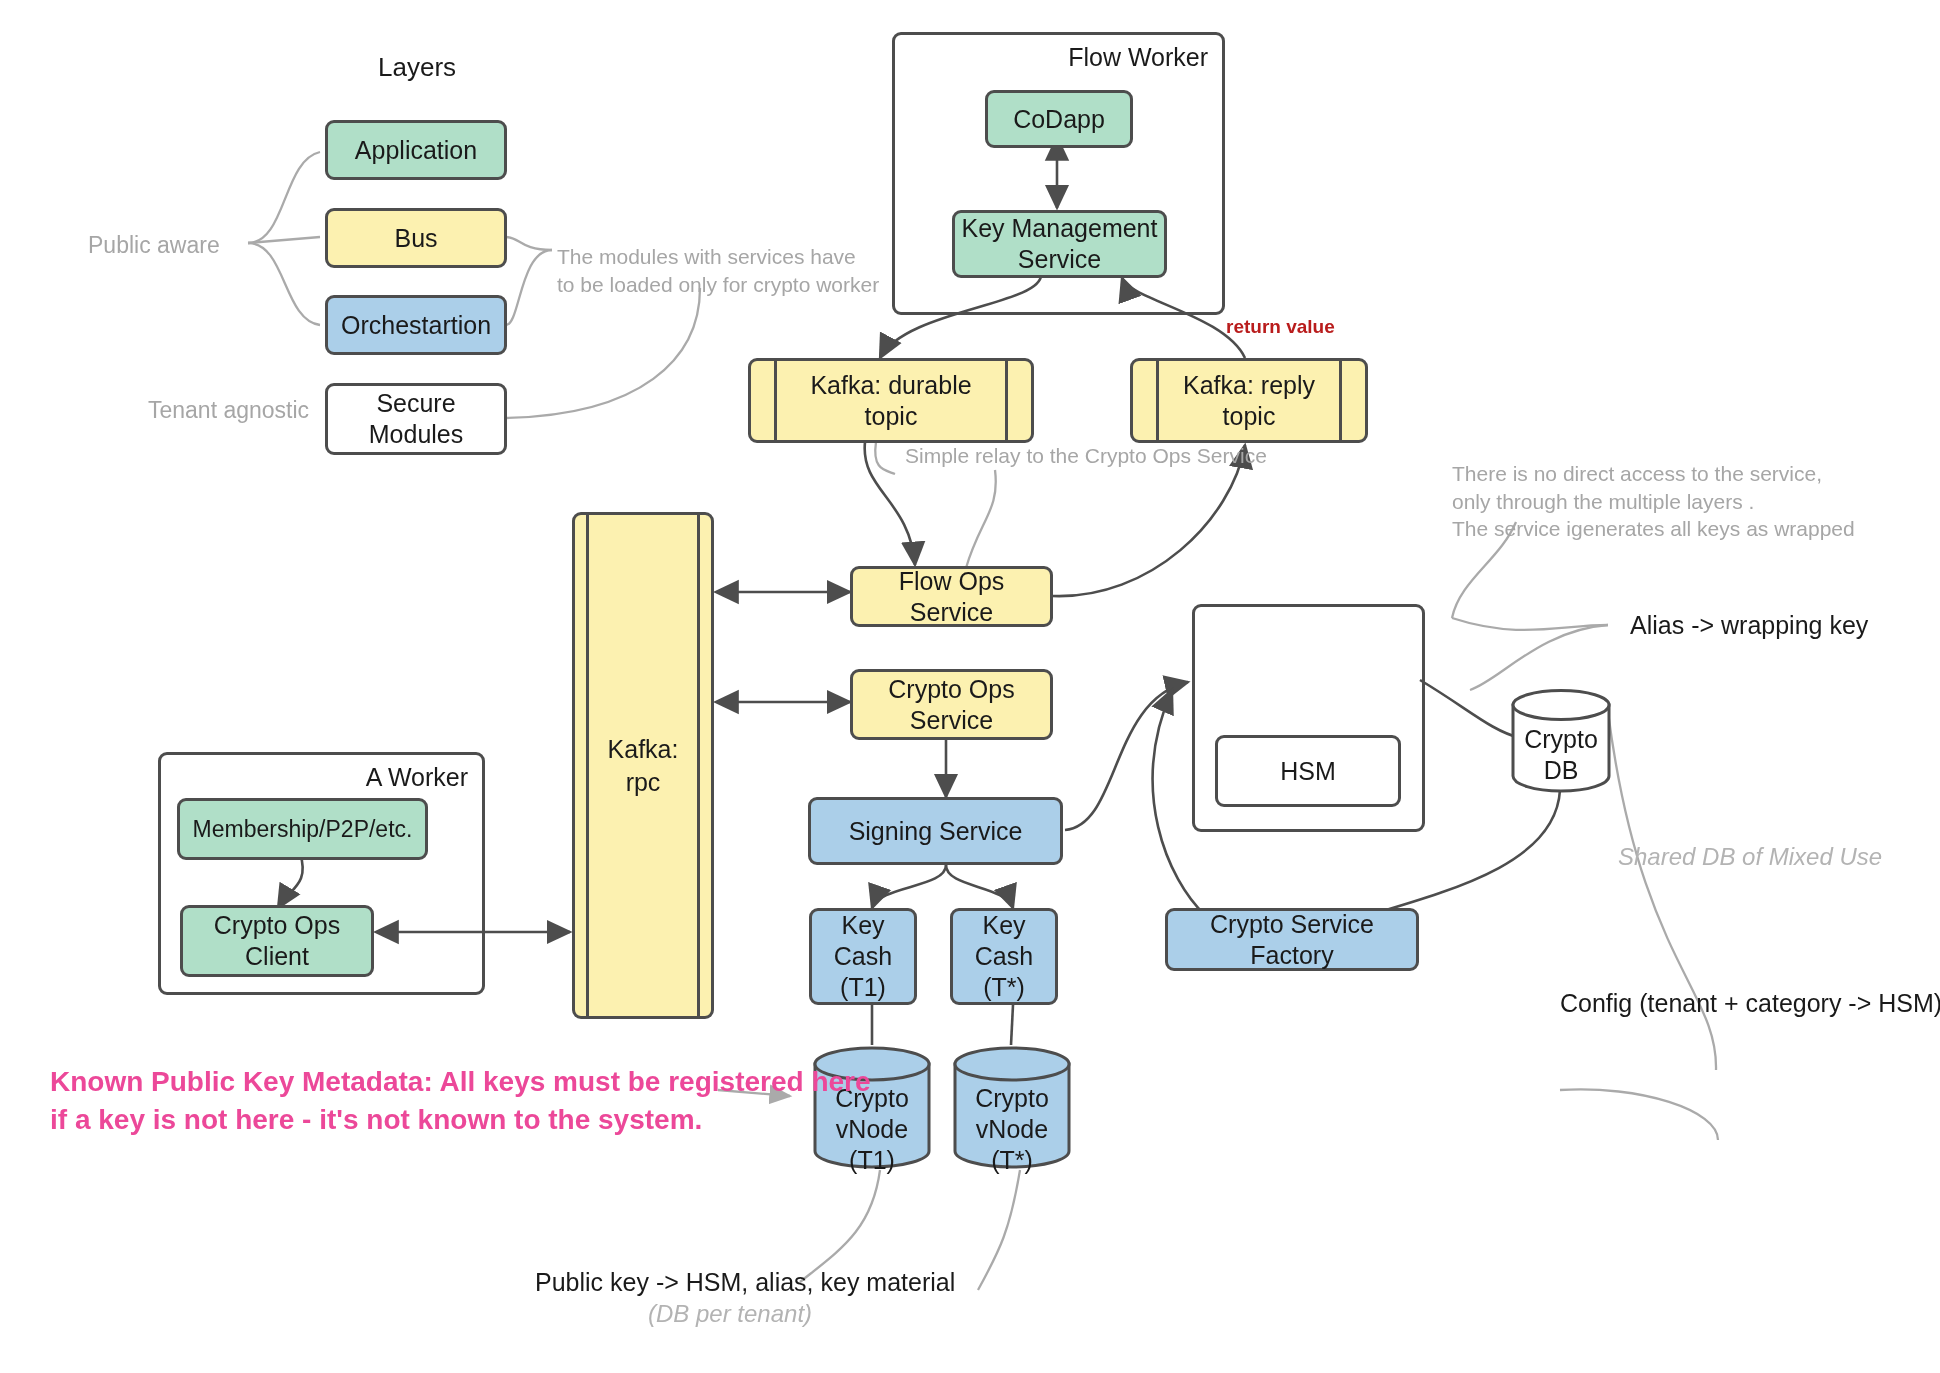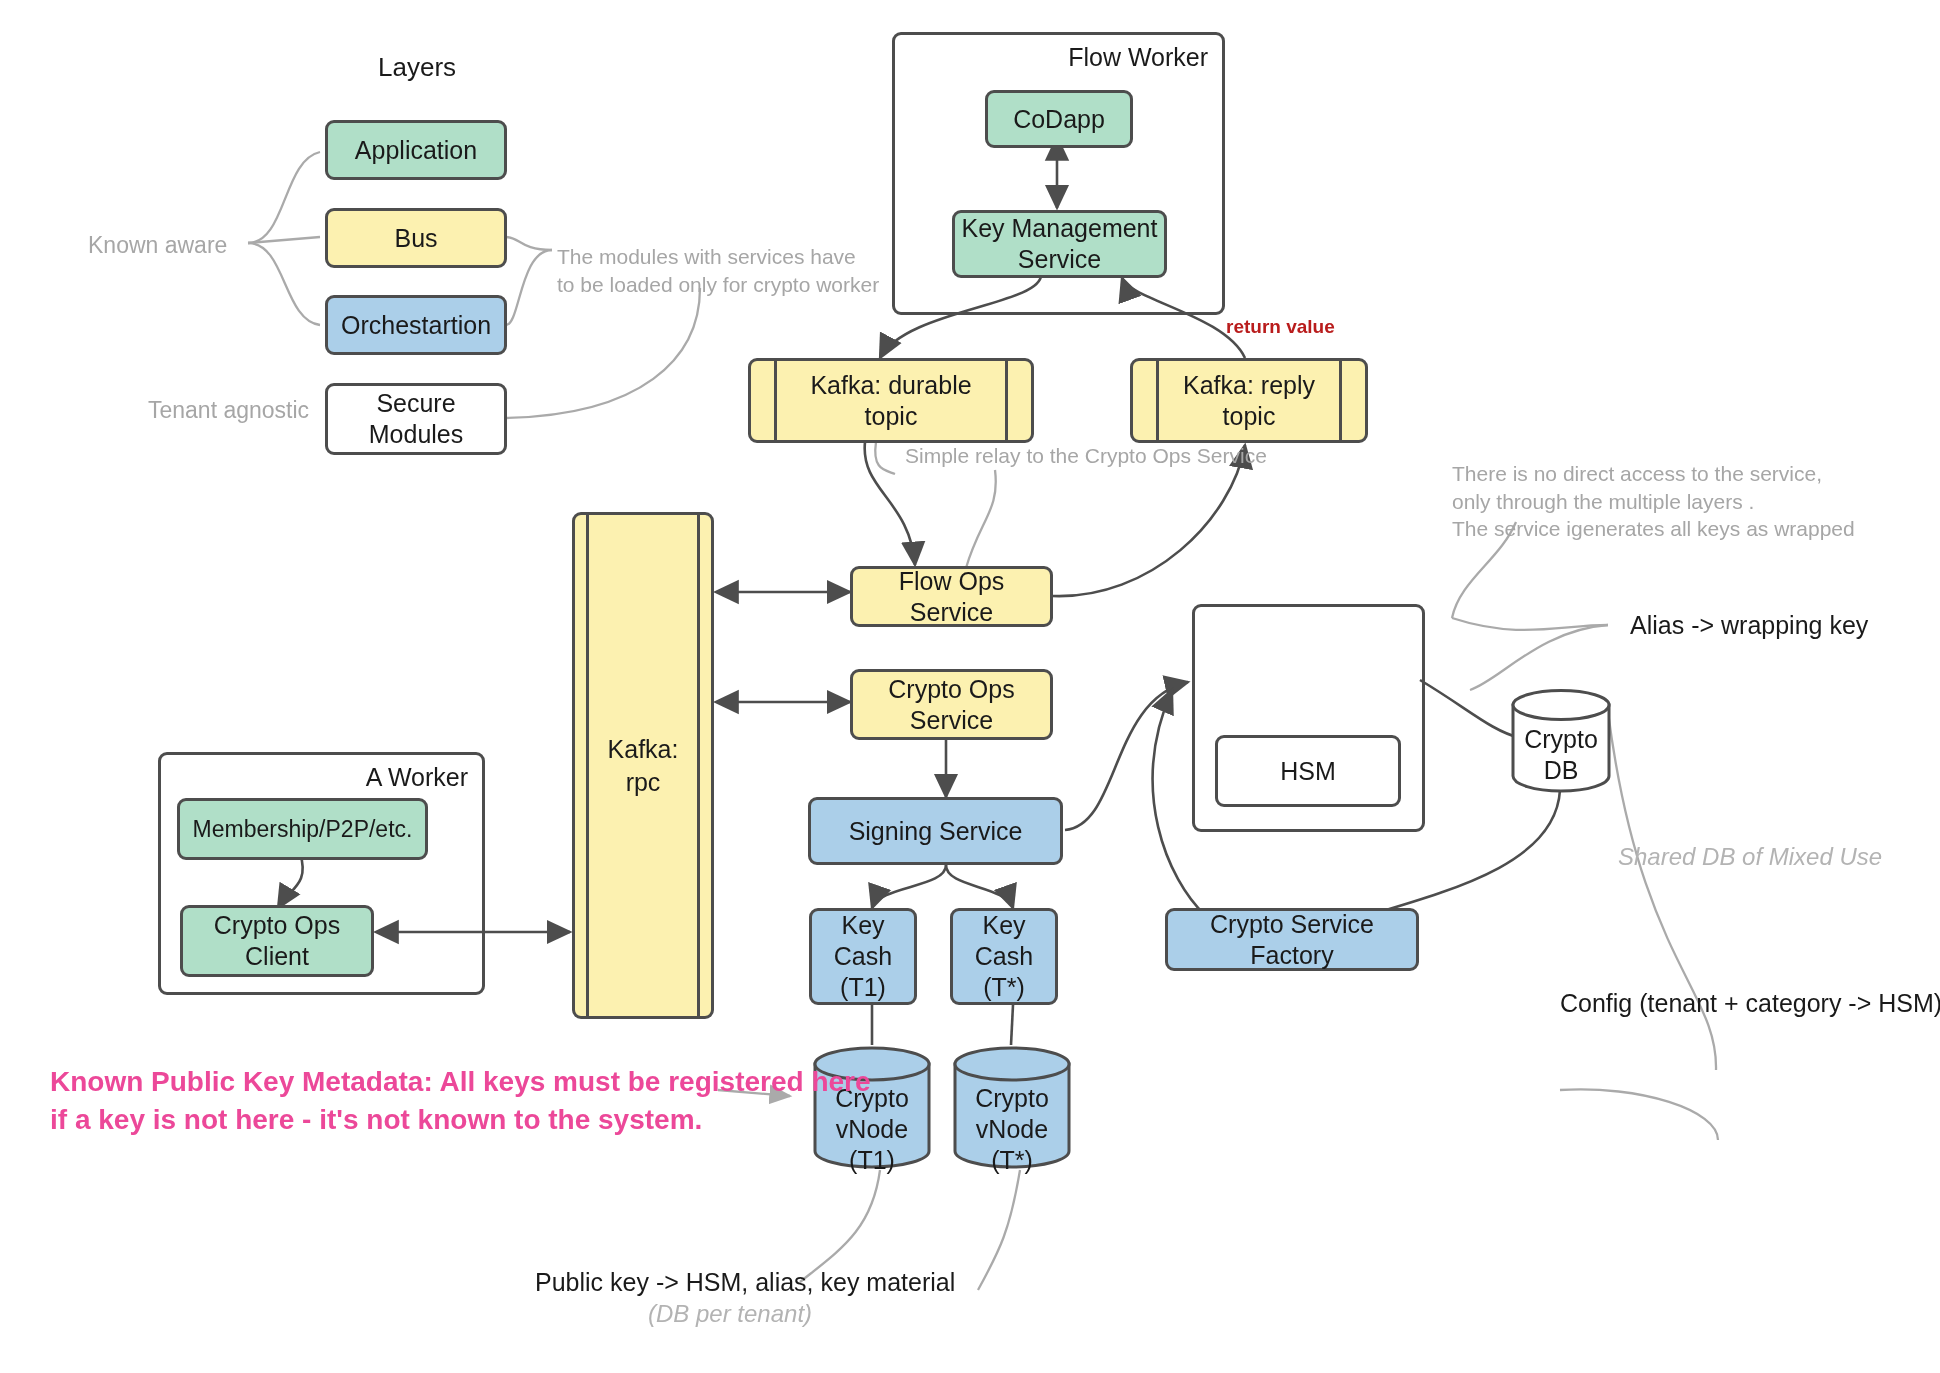--- a/index.html
+++ b/index.html
@@ -237,21 +237,21 @@
   </svg>
 
   <div class="section-title" style="left:378px; top:52px;">Layers</div>
 
   <div class="node green" style="left:325px; top:120px; width:182px; height:60px;">Application</div>
   <div class="node yellow" style="left:325px; top:208px; width:182px; height:60px;">Bus</div>
   <div class="node blue" style="left:325px; top:295px; width:182px; height:60px;">Orchestartion</div>
   <div class="node white" style="left:325px; top:383px; width:182px; height:72px; white-space:pre-line;">Secure
 Modules</div>
 
-  <div class="grey-label big" style="left:88px; top:230px;">Known aware</div>
+  <div class="grey-label big" style="left:88px; top:230px;">Public aware</div>
   <div class="grey-label big" style="left:148px; top:395px;">Tenant agnostic</div>
   <div class="grey-label" style="left:557px; top:243px;">The modules with services have
 to be loaded only for crypto worker</div>
 
   <div class="group" style="left:892px; top:32px; width:333px; height:283px;">
     <div class="group-title">Flow Worker</div>
   </div>
   <div class="node green" style="left:985px; top:90px; width:148px; height:58px;">CoDapp</div>
   <div class="node green" style="left:952px; top:210px; width:215px; height:68px; white-space:pre-line;">Key Management
 Service</div>

